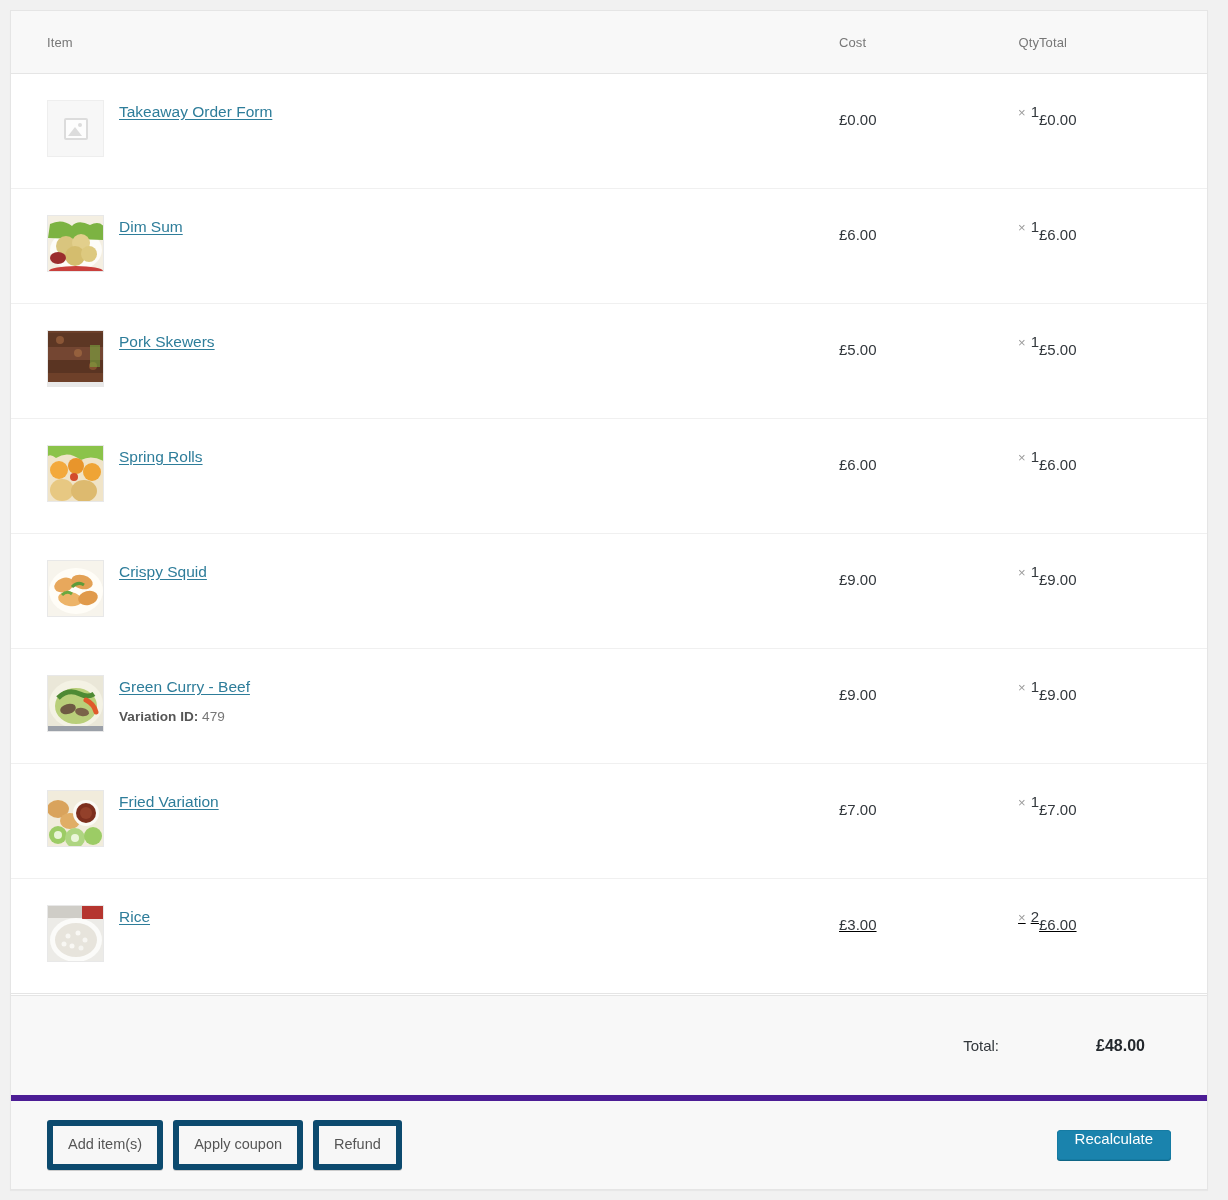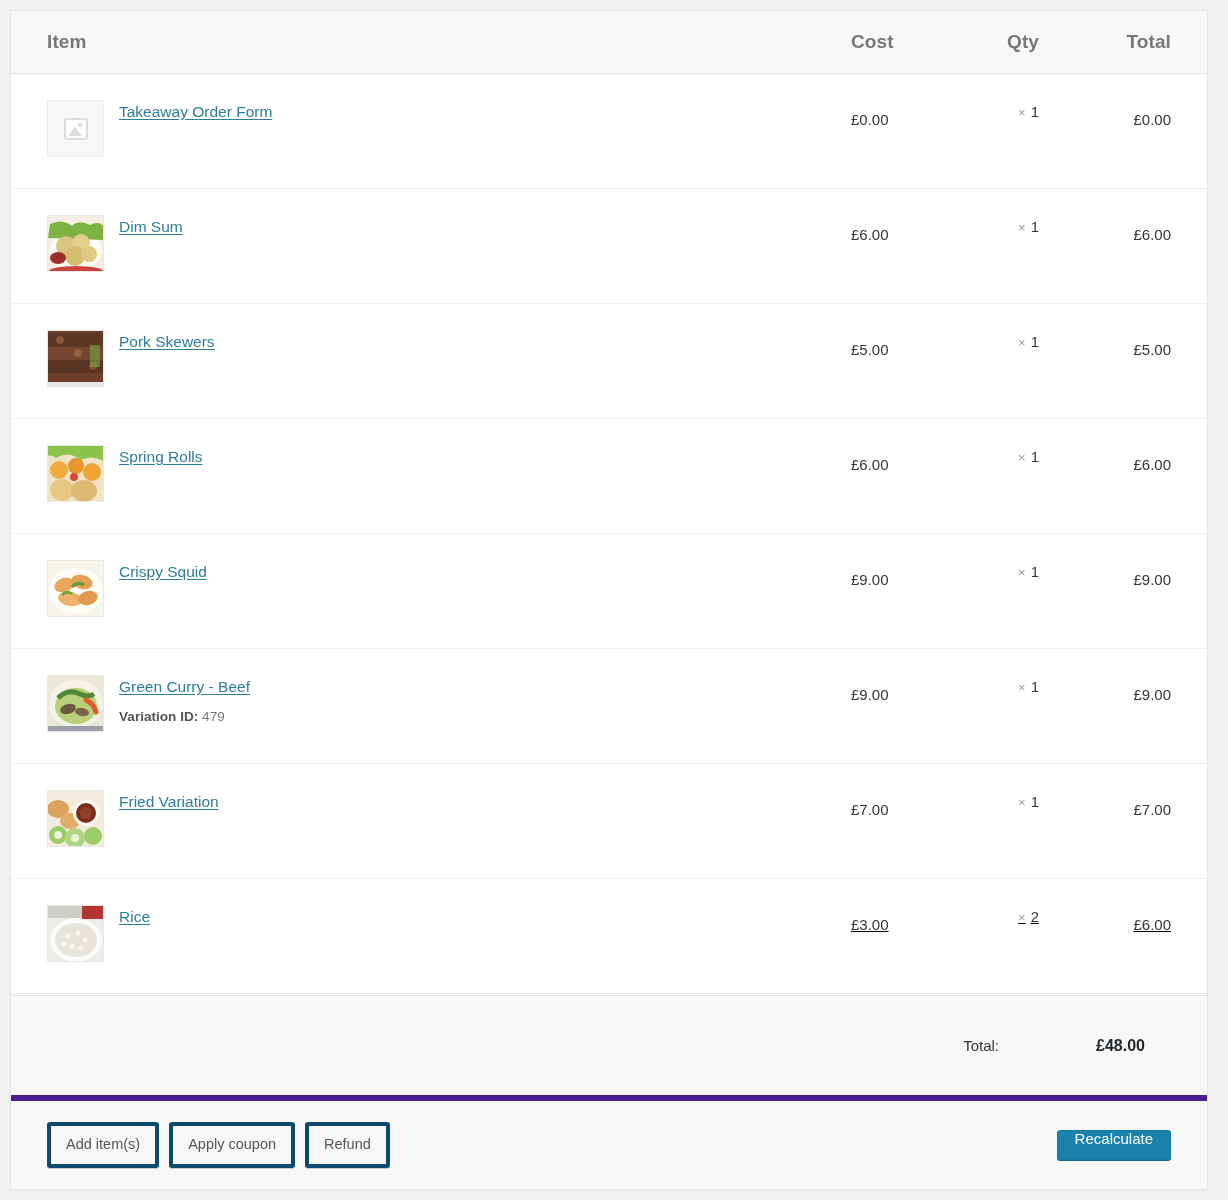--- a/index.html
+++ b/index.html
@@ -31,28 +31,28 @@
   .items-header {
     display: flex;
     align-items: center;
     height: 63px;
     background: #f8f8f8;
     border-bottom: 1px solid #e5e5e5;
     flex: 0 0 auto;
   }
   .col-name    { flex: 1 1 auto; min-width: 0; }
   .col-cost    { width: 110px; flex: 0 0 110px; }
-  .col-qty     { width: 78px;  flex: 0 0 78px;  text-align: right; }
-  .col-total   { width: 132px; flex: 0 0 132px; text-align: right; }
+  .col-qty     { width: 78px;  flex: 0 0 78px;  text-align: right; margin-left: 12px; }
+  .col-total   { width: 132px; flex: 0 0 132px; text-align: left; }
   .col-pad     { width: 36px;  flex: 0 0 36px; }
 
   .items-header .hcell {
-    font-size: 19px;
+    font-size: 13px;
     color: #777777;
-    font-weight: 700;
+    font-weight: 400;
     letter-spacing: .1px;
   }
   .hitem { padding-left: 36px; width: 144px; flex: 0 0 144px; }
 
   
   .items-body {
     flex: 1 1 auto;
     background: #fff;
     overflow: hidden;
   }
@@ -194,21 +194,21 @@
     font-family: "Liberation Sans", sans-serif;
     font-size: 14.5px;
     line-height: 1;
     padding: 11px 15px 12px;
     border-radius: 3px;
     cursor: pointer;
     white-space: nowrap;
   }
   .btn-secondary {
     background: #f7f7f7;
-    border: 4px solid #0c4a6e;
+    border: 6px solid #0c4a6e;
     color: #555555;
     box-shadow: 0 1px 0 #cccccc;
   }
   .btn-primary {
     background: #1a83ad;
     border: 1px solid #157ba3;
     color: #ffffff;
     box-shadow: 0 1px 0 #0f6585;
     padding: 0 17px 13px;
     font-size: 15px;

